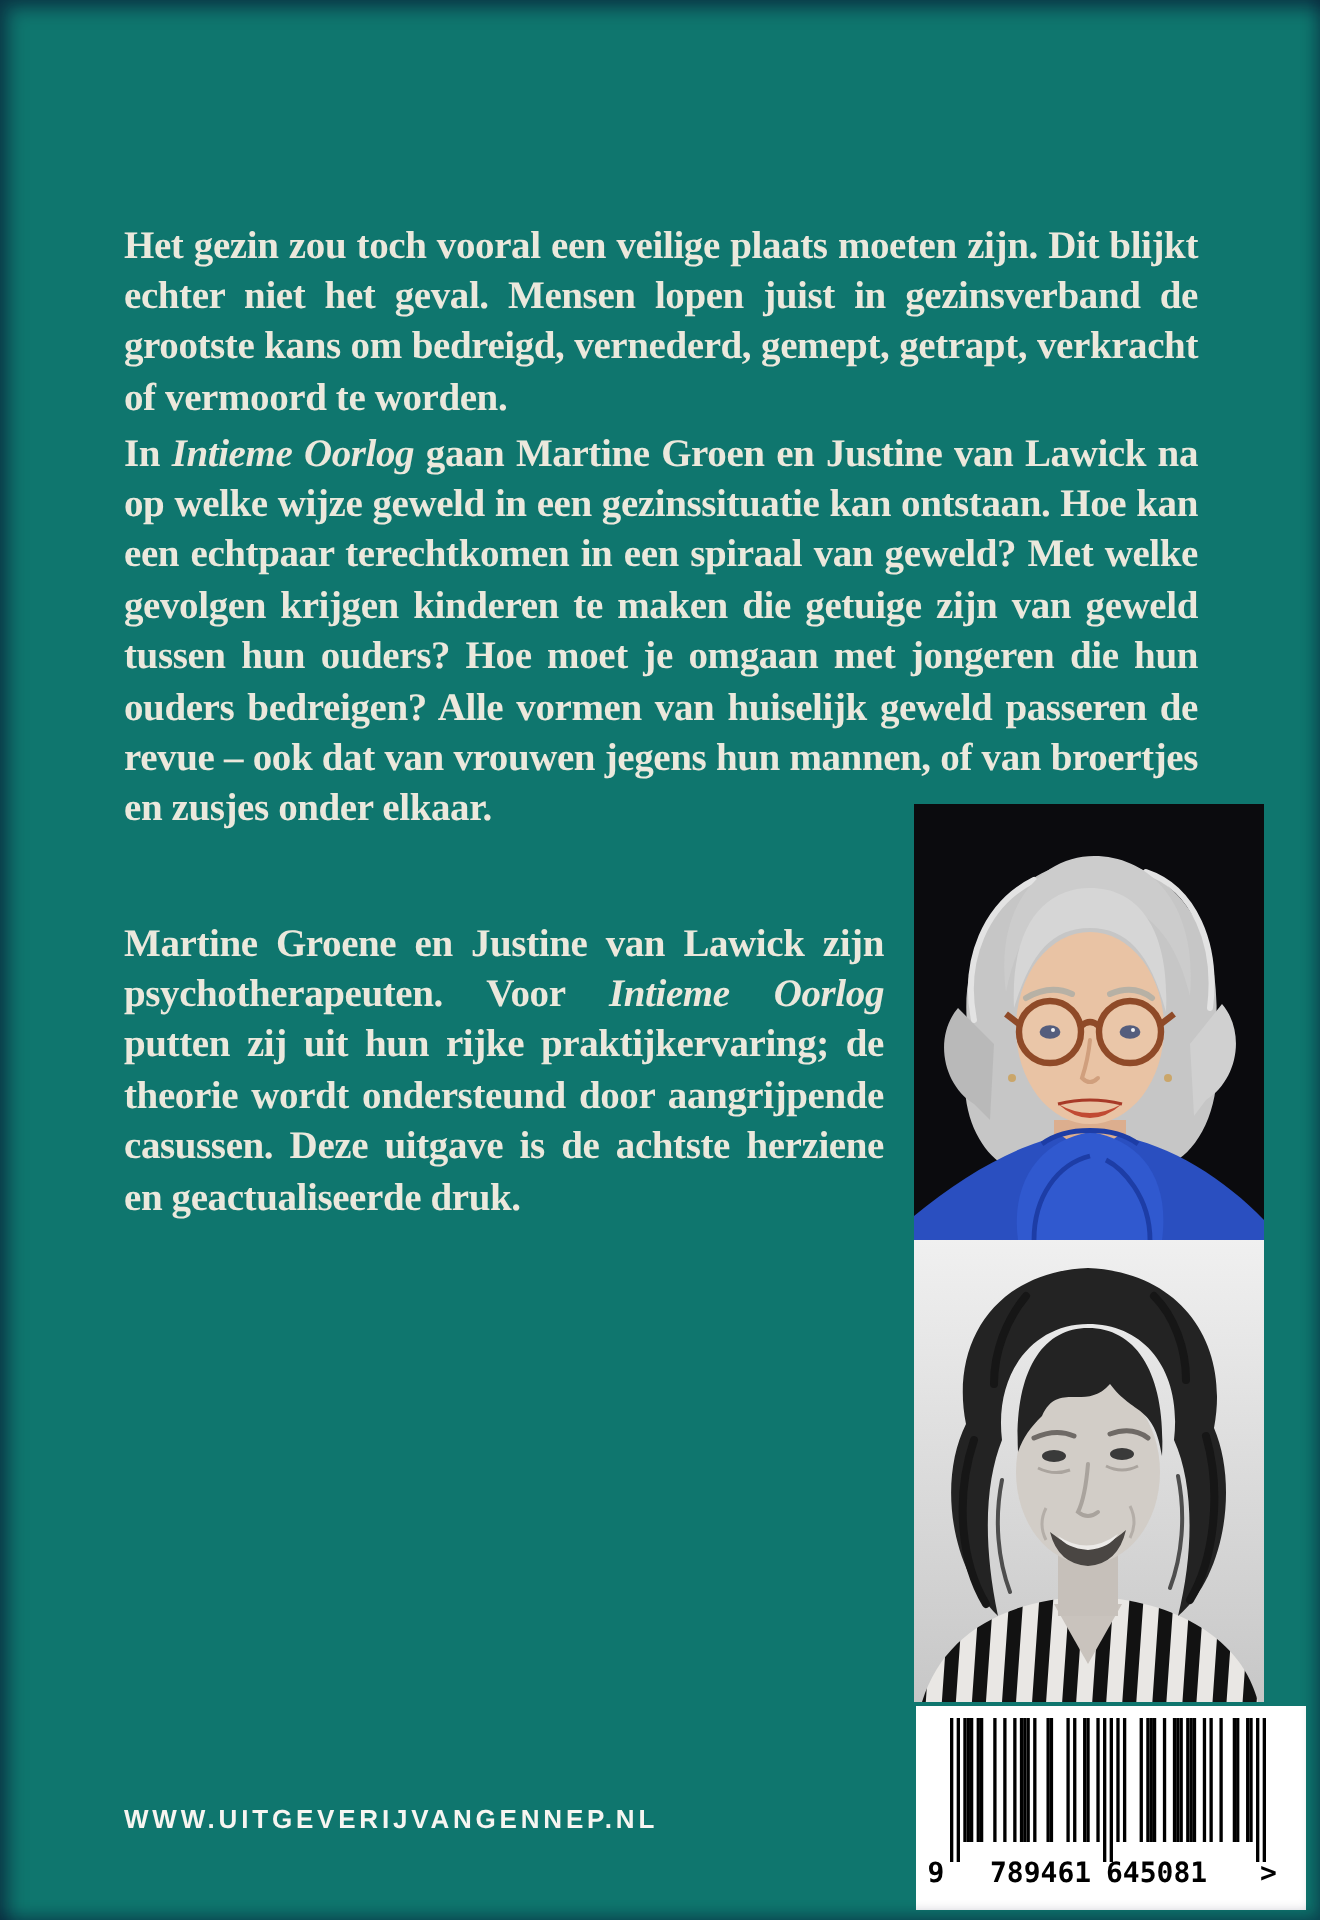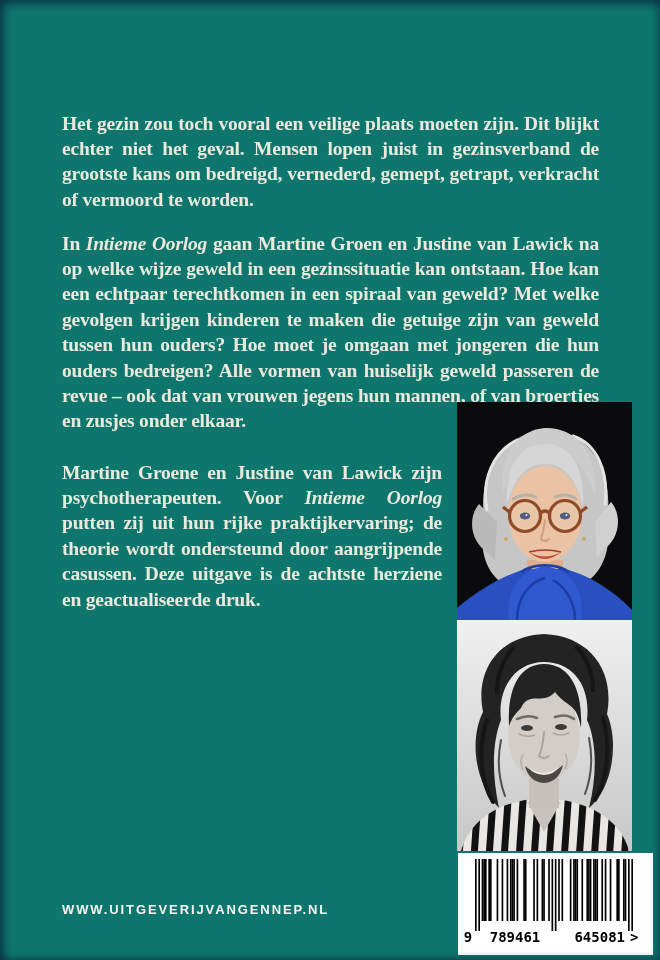--- a/index.html
+++ b/index.html
@@ -12,21 +12,21 @@
     content:"";position:absolute;inset:0;pointer-events:none;
     box-shadow:inset 4px 4px 9px rgba(8,8,40,.55), inset -3px -3px 7px rgba(8,8,40,.30);
   }
   .para{
     position:absolute;color:#ebe8dc;font-weight:bold;
     font-size:19.5px;line-height:25.4px;text-align:justify;
     letter-spacing:-0.2px;hyphens:auto;-webkit-hyphens:auto;
   }
   .para i{font-style:italic;}
   .p1{left:62px;top:91px;width:537px;}
-  .p2{left:62px;top:211px;width:537px;}
+  .p2{left:62px;top:195px;width:537px;}
   .p3{left:62px;top:440px;width:380px;}
   .website{
     position:absolute;left:62px;top:902px;
     color:#f6f5f1;font-family:"Liberation Sans", sans-serif;
     font-weight:bold;font-size:13px;letter-spacing:1.9px;white-space:nowrap;text-align:right;
   }
   .photo{position:absolute;left:457px;width:175px;}
   .photo svg{display:block;width:100%;height:100%;}
   .photo-top{top:402px;height:218px;}
   .photo-bottom{top:620px;height:231px;}
@@ -34,22 +34,22 @@
     position:absolute;left:458px;top:853px;width:195px;height:102px;
     background:#ffffff;
   }
   .barcode-bars{position:absolute;left:17px;top:6px;}
   .barcode-digits{
     position:absolute;left:0;top:76px;width:195px;height:20px;
     font-family:"DejaVu Sans Mono", monospace;font-size:14px;font-weight:bold;color:#000;
   }
   .barcode-digits span{position:absolute;top:0;}
   .bd-left{left:3px;width:14px;text-align:center;}
-  .bd-g1{left:21px;width:72px;text-align:center;}
-  .bd-g2{left:95px;width:72px;text-align:right;}
+  .bd-g1{left:37px;width:72px;text-align:left;}
+  .bd-g2{left:95px;width:72px;text-align:left;}
   .bd-tr{left:172px;}
 </style>
 </head>
 <body>
 
 <div class="cover">
 
   <p class="para p1">Het gezin zou toch vooral een veilige plaats moeten zijn. Dit blijkt echter niet het geval. Mensen lopen juist in gezinsverband de grootste kans om bedreigd, vernederd, gemept, getrapt, verkracht of vermoord te worden.</p>
 
   <p class="para p2"><span>In </span><i>Intieme Oorlog</i><span> gaan Martine Groen en Justine van Lawick na op welke wijze geweld in een gezinssituatie kan ontstaan. Hoe kan een echtpaar terechtkomen in een spiraal van geweld? Met welke gevolgen krijgen kinderen te maken die getuige zijn van geweld tussen hun ouders? Hoe moet je omgaan met jongeren die hun ouders bedreigen? Alle vormen van huiselijk geweld passeren de revue – ook dat van vrouwen jegens hun mannen, of van broertjes en zusjes onder elkaar.</span></p>

